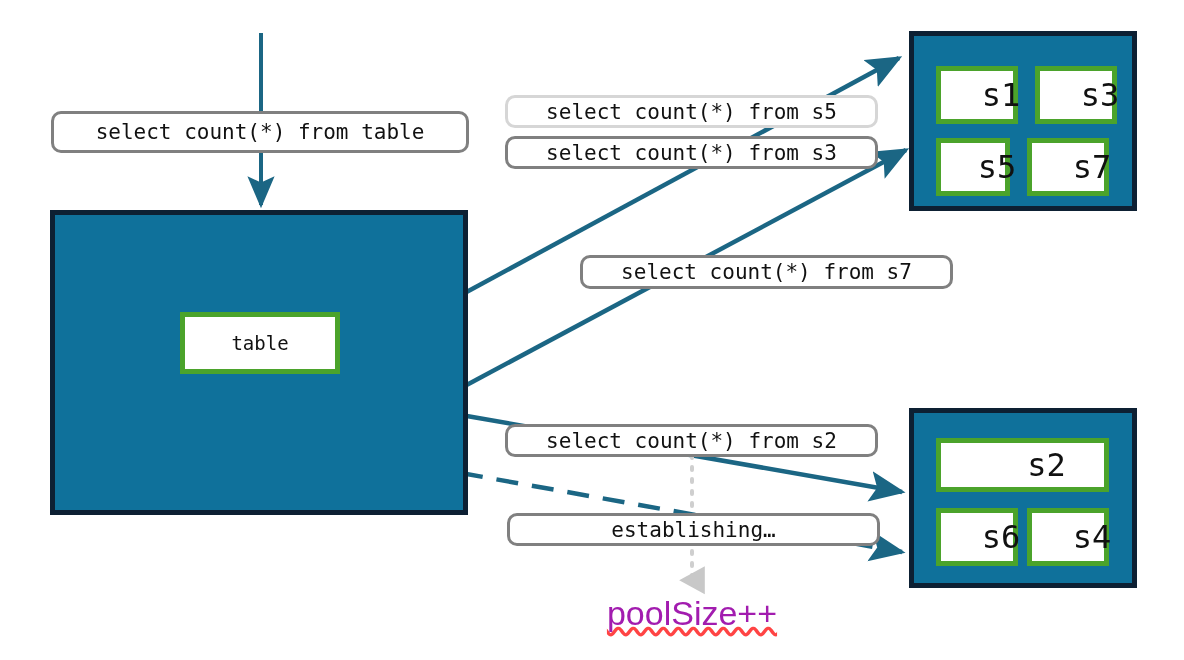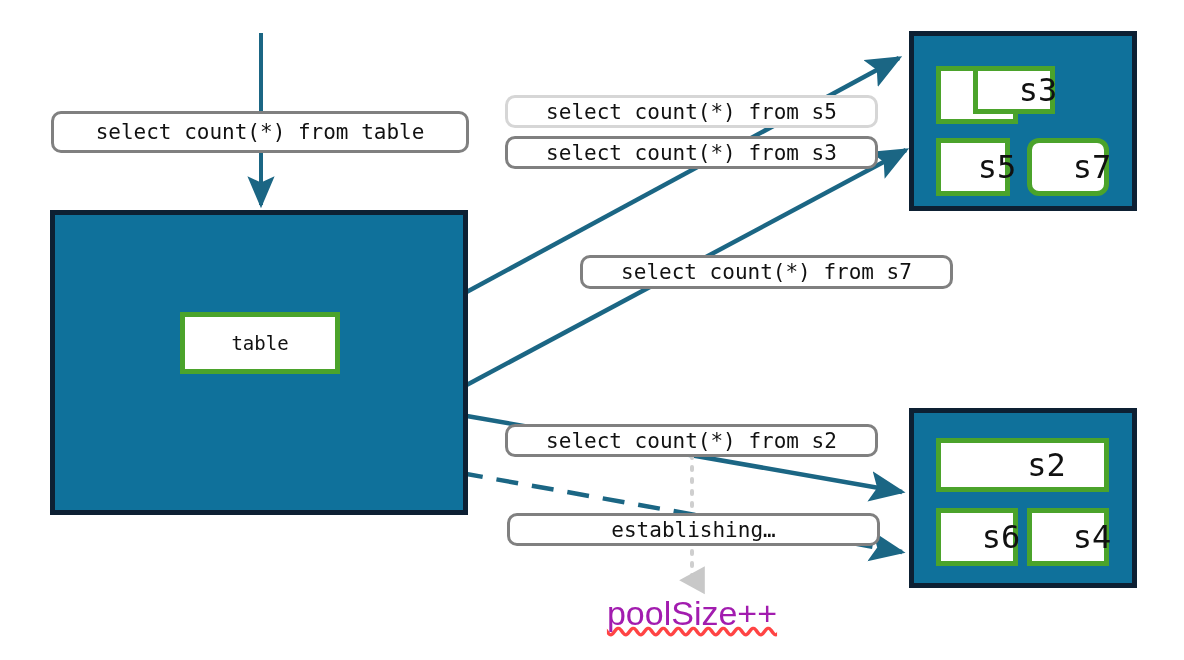--- a/index.html
+++ b/index.html
@@ -124,27 +124,27 @@
   </div>
   <div class="leaf big" style="left:180px; top:312px; width:160px; height:62px;">
     <span>table</span>
   </div>
 
   <div class="pool" style="left:909px; top:31px; width:228px; height:180px;">
   </div>
   <div class="leaf small" style="left:936px; top:66px; width:82px; height:58px;">
     <span>s1</span>
   </div>
-  <div class="leaf small" style="left:973px; top:66px; width:82px; height:48px;justify-content:center;">
+  <div class="leaf small" style="left:1035px; top:66px; width:82px; height:58px;justify-content:center;">
     <span>s3</span>
   </div>
   <div class="leaf small" style="left:936px; top:138px; width:74px; height:58px;">
     <span>s5</span>
   </div>
-  <div class="leaf small" style="left:1027px; top:138px; width:82px; height:58px;border-radius:12px;">
+  <div class="leaf small" style="left:1027px; top:138px; width:82px; height:58px;">
     <span>s7</span>
   </div>
 
   <div class="pool" style="left:909px; top:408px; width:228px; height:180px;">
   </div>
   <div class="leaf small" style="left:936px; top:438px; width:173px; height:54px;">
     <span>s2</span>
   </div>
   <div class="leaf small" style="left:936px; top:508px; width:82px; height:58px;">
     <span>s6</span>

